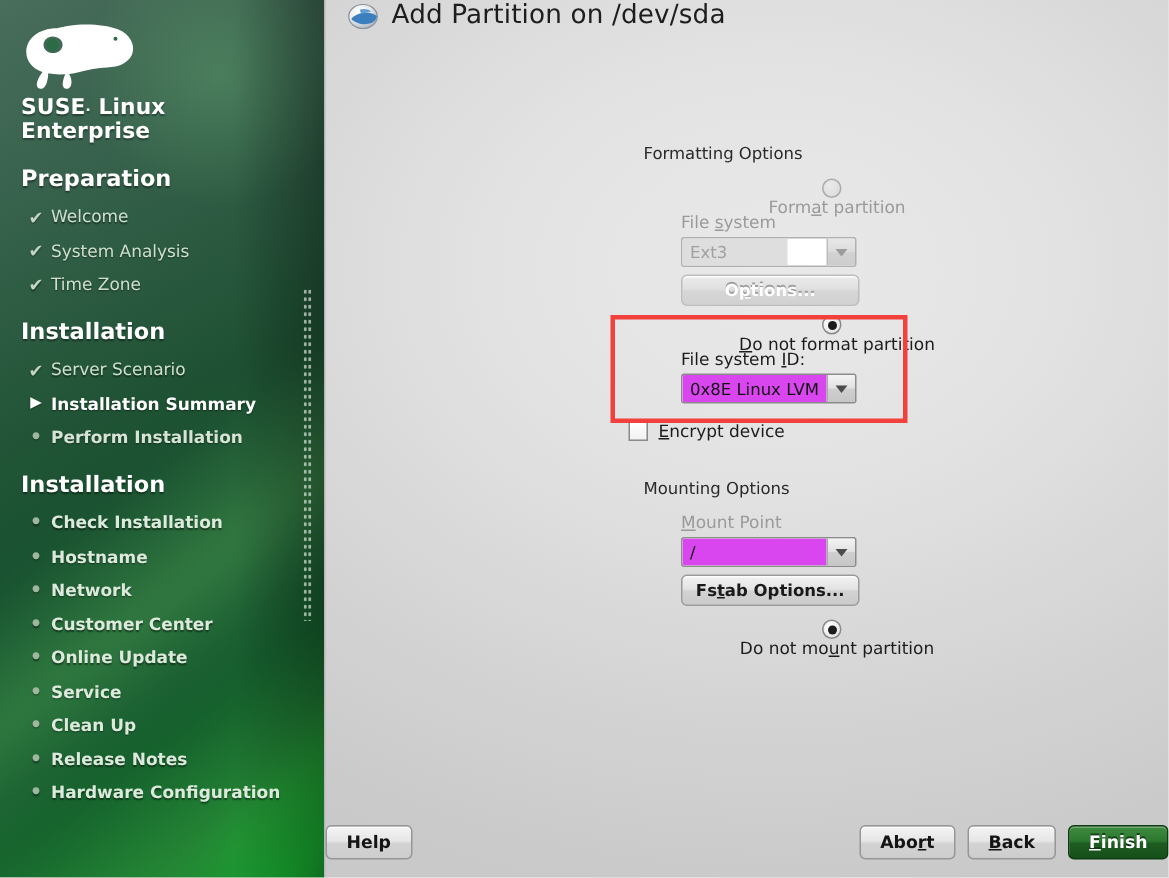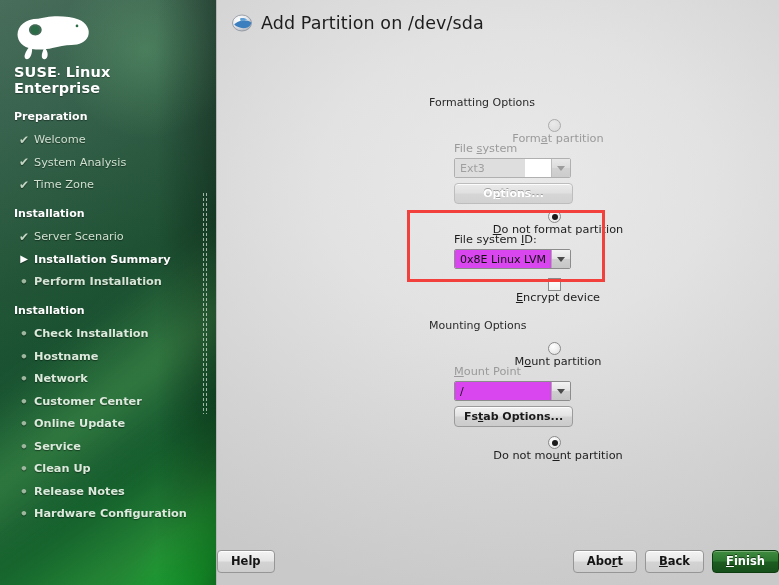--- a/index.html
+++ b/index.html
@@ -91,21 +91,21 @@
     font-weight: bold;
     line-height: 16px;
     letter-spacing: 0.1px;
     margin-top: 2px;
     text-shadow: 0 1px 1px rgba(0,0,0,0.35);
   }
   .brand .reg { font-size: 9px; vertical-align: 2px; }
 
   .nav-section {
     color: #ffffff;
-    font-size: 11px;
+    font-size: 15px;
     font-weight: bold;
     margin-top: 14px;
     margin-bottom: 7px;
     text-shadow: 0 1px 1px rgba(0,0,0,0.4);
   }
   .nav-section.tight { margin-top: 13px; }
 
   .nav-item {
     display: flex;
     align-items: center;
@@ -139,21 +139,21 @@
       radial-gradient(ellipse 560px 420px at 300px 180px, #e9e9e9 0%, #e2e2e2 35%, #d3d3d3 72%, #c9c9c9 100%);
     border-left: 1px solid #b5b5b5;
   }
 
   
   #header {
     position: absolute;
     top: 0; left: 0; right: 0;
     height: 46px;
     display: flex;
-    align-items: center;
+    align-items: flex-start;
     padding-left: 14px;
   }
   .title-icon { width: 22px; height: 22px; margin-right: 8px; flex: 0 0 22px; }
   #page-title {
     font-size: 17.5px;
     color: #1d1d1d;
     letter-spacing: 0.1px;
   }
 
   
@@ -272,21 +272,21 @@
     justify-content: center;
   }
   .form-btn.disabled {
     color: #ffffff;
     text-shadow: 0 -1px 0 #9e9e9e;
     border-color: #bdbdbd;
     background: linear-gradient(to bottom, #ebebeb 0%, #e0e0e0 46%, #d6d6d6 54%, #d1d1d1 100%);
   }
 
   
-  .check-row { display: flex; align-items: center; height: 18px; padding-left: 22px; margin-top: 9px; flex-direction: column; }
+  .check-row { display: flex; align-items: center; height: 18px; padding-left: 22px; margin-top: 9px; }
   .checkbox {
     width: 13px; height: 13px;
     flex: 0 0 13px;
     margin-right: 7px;
     border: 1px solid #8a8a8a;
     background: linear-gradient(to bottom, #ffffff, #f1f1f1);
   }
   .check-label { font-size: 11.3px; color: #1c1c1c; }
 
   
@@ -505,24 +505,20 @@
         </div>
       </div>
 
       <div class="check-row">
         <span class="checkbox"></span>
         <span class="check-label"><span></span><span class="mn">E</span><span>ncrypt device</span></span>
       </div>
 
       <div class="group-label mounting" style="margin-top:23px;">Mounting Options</div>
 
-      <div class="radio-row">
-        <span class="radio"></span>
-        <span class="radio-label"><span>M</span><span class="mn">o</span><span>unt partition</span></span>
-      </div>
 
       <div class="field-label disabled"><span></span><span class="mn">M</span><span>ount Point</span></div>
 
       <div class="combo-wrap">
         <div class="combo">
           <span class="value">/</span>
           <span class="arrow-btn">
               <span class="tri"></span>
             </span>
         </div>

